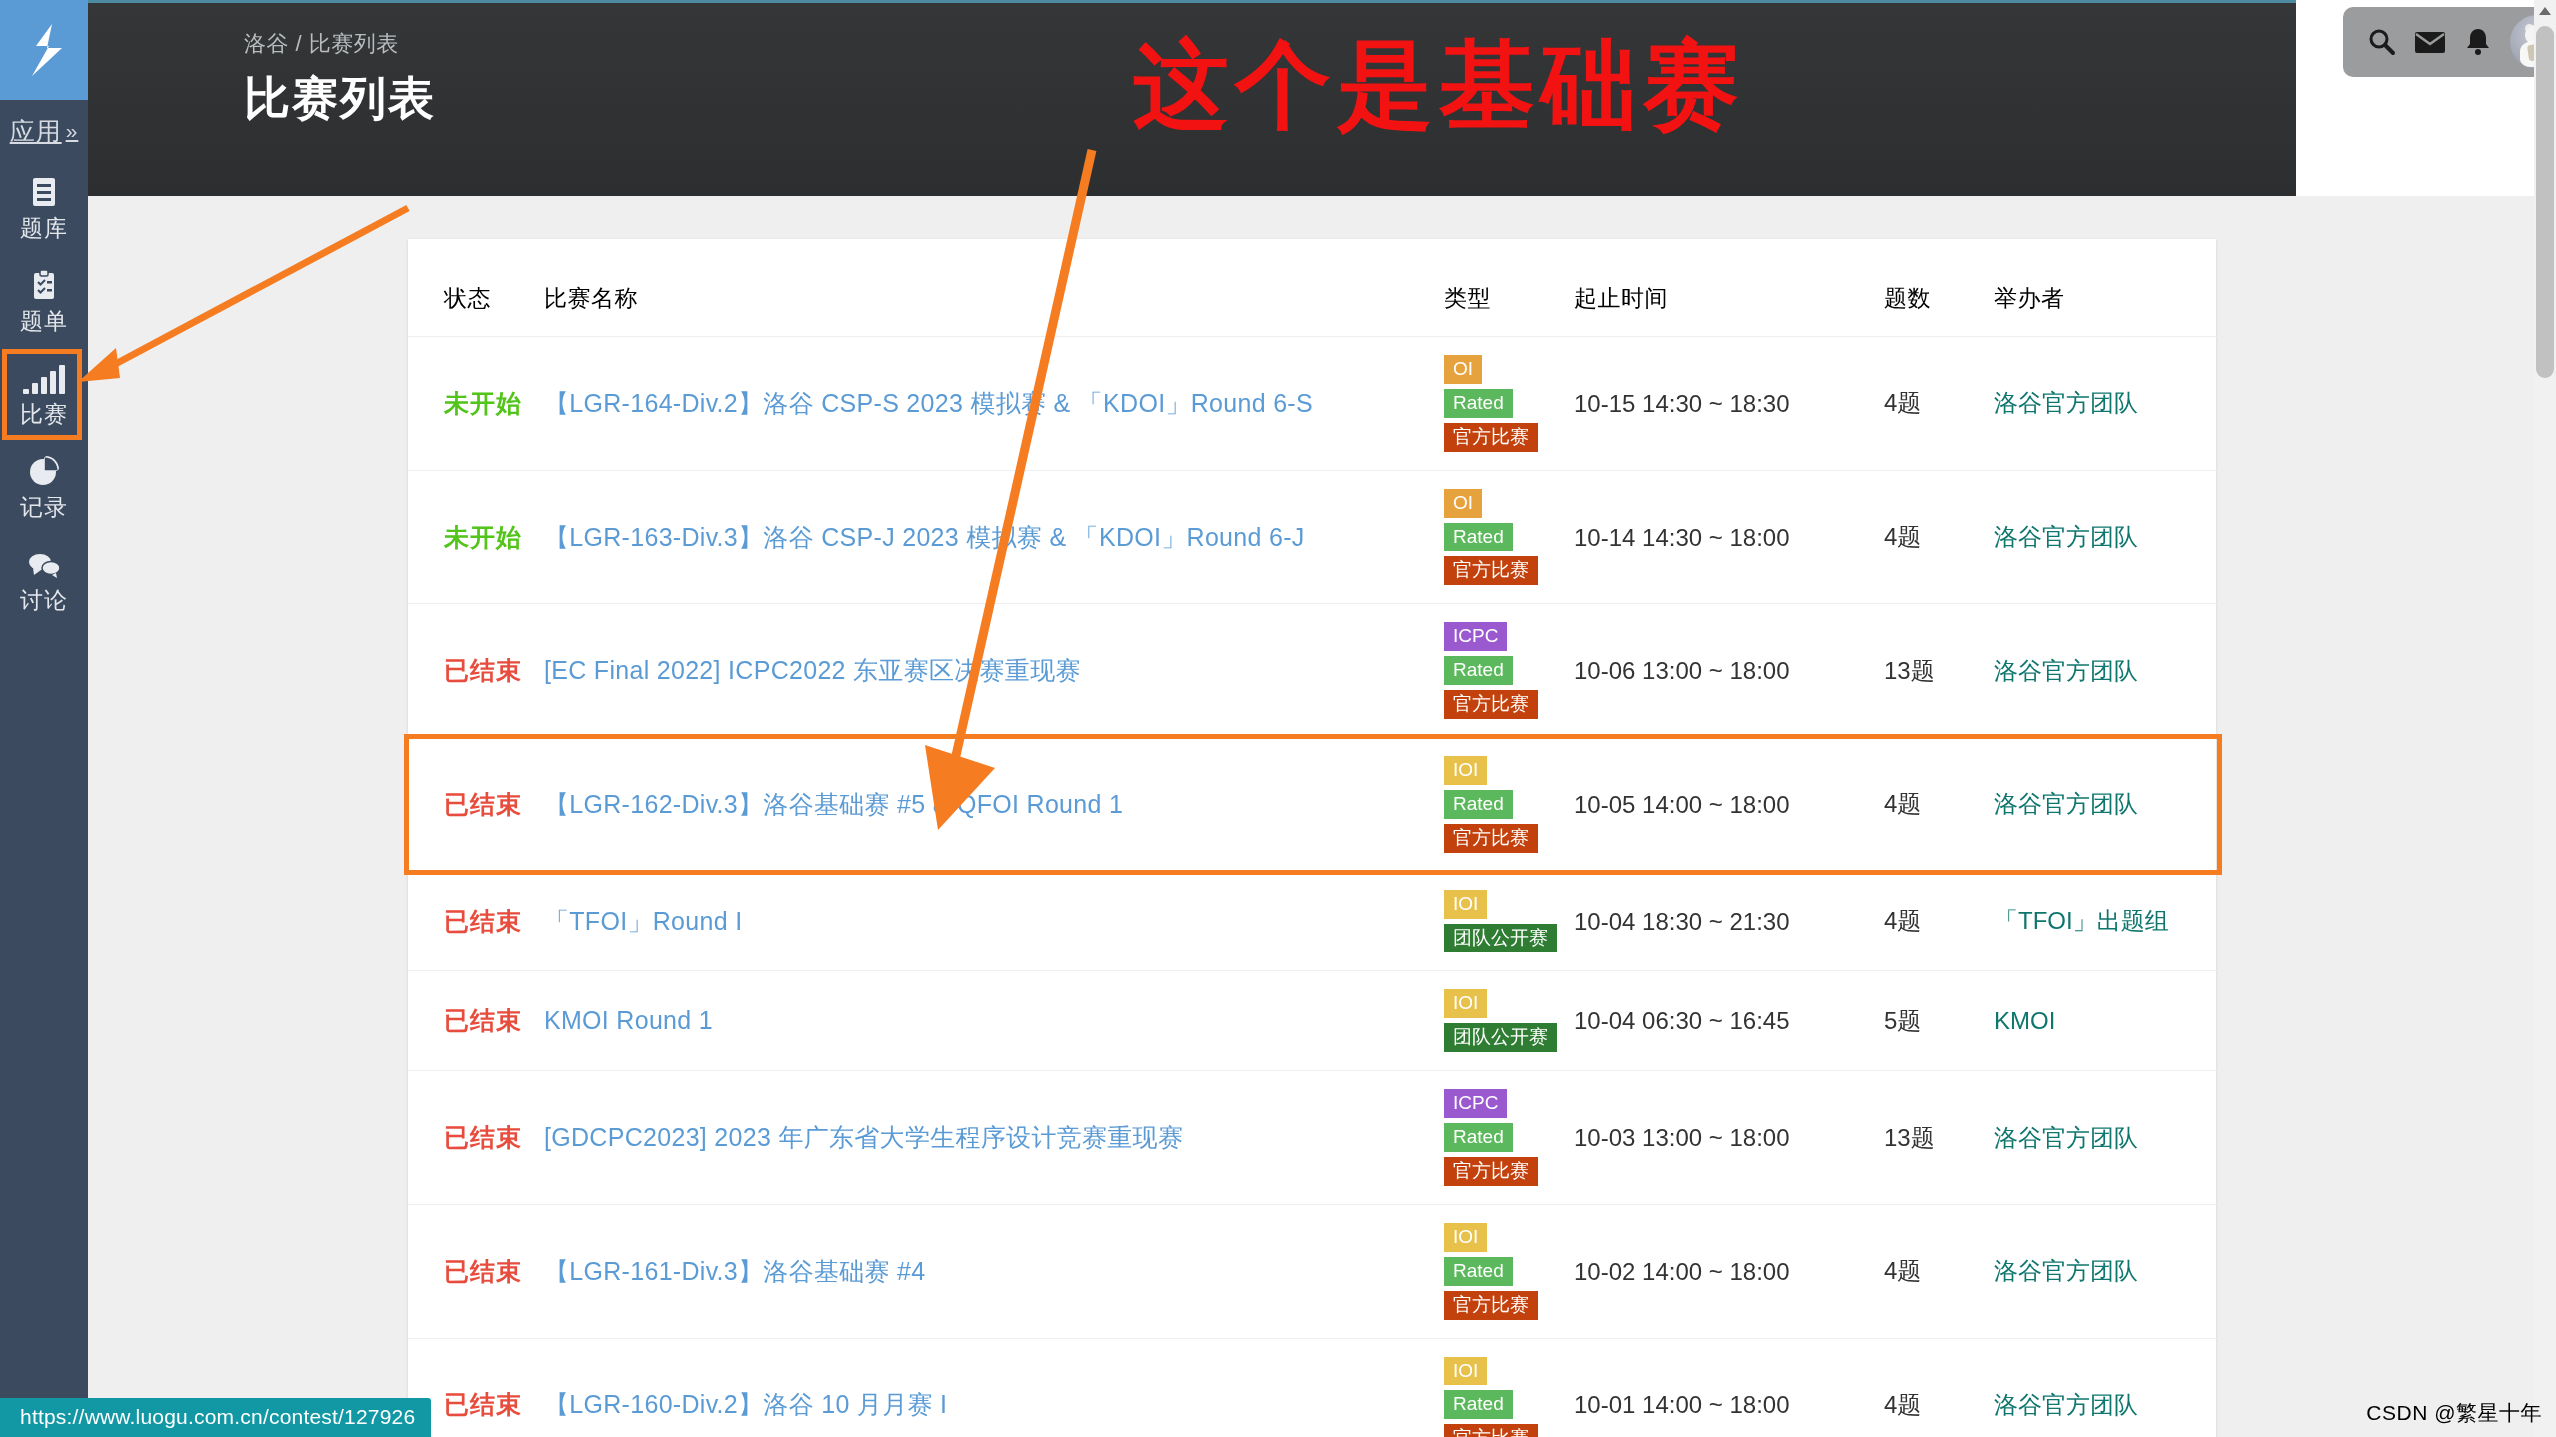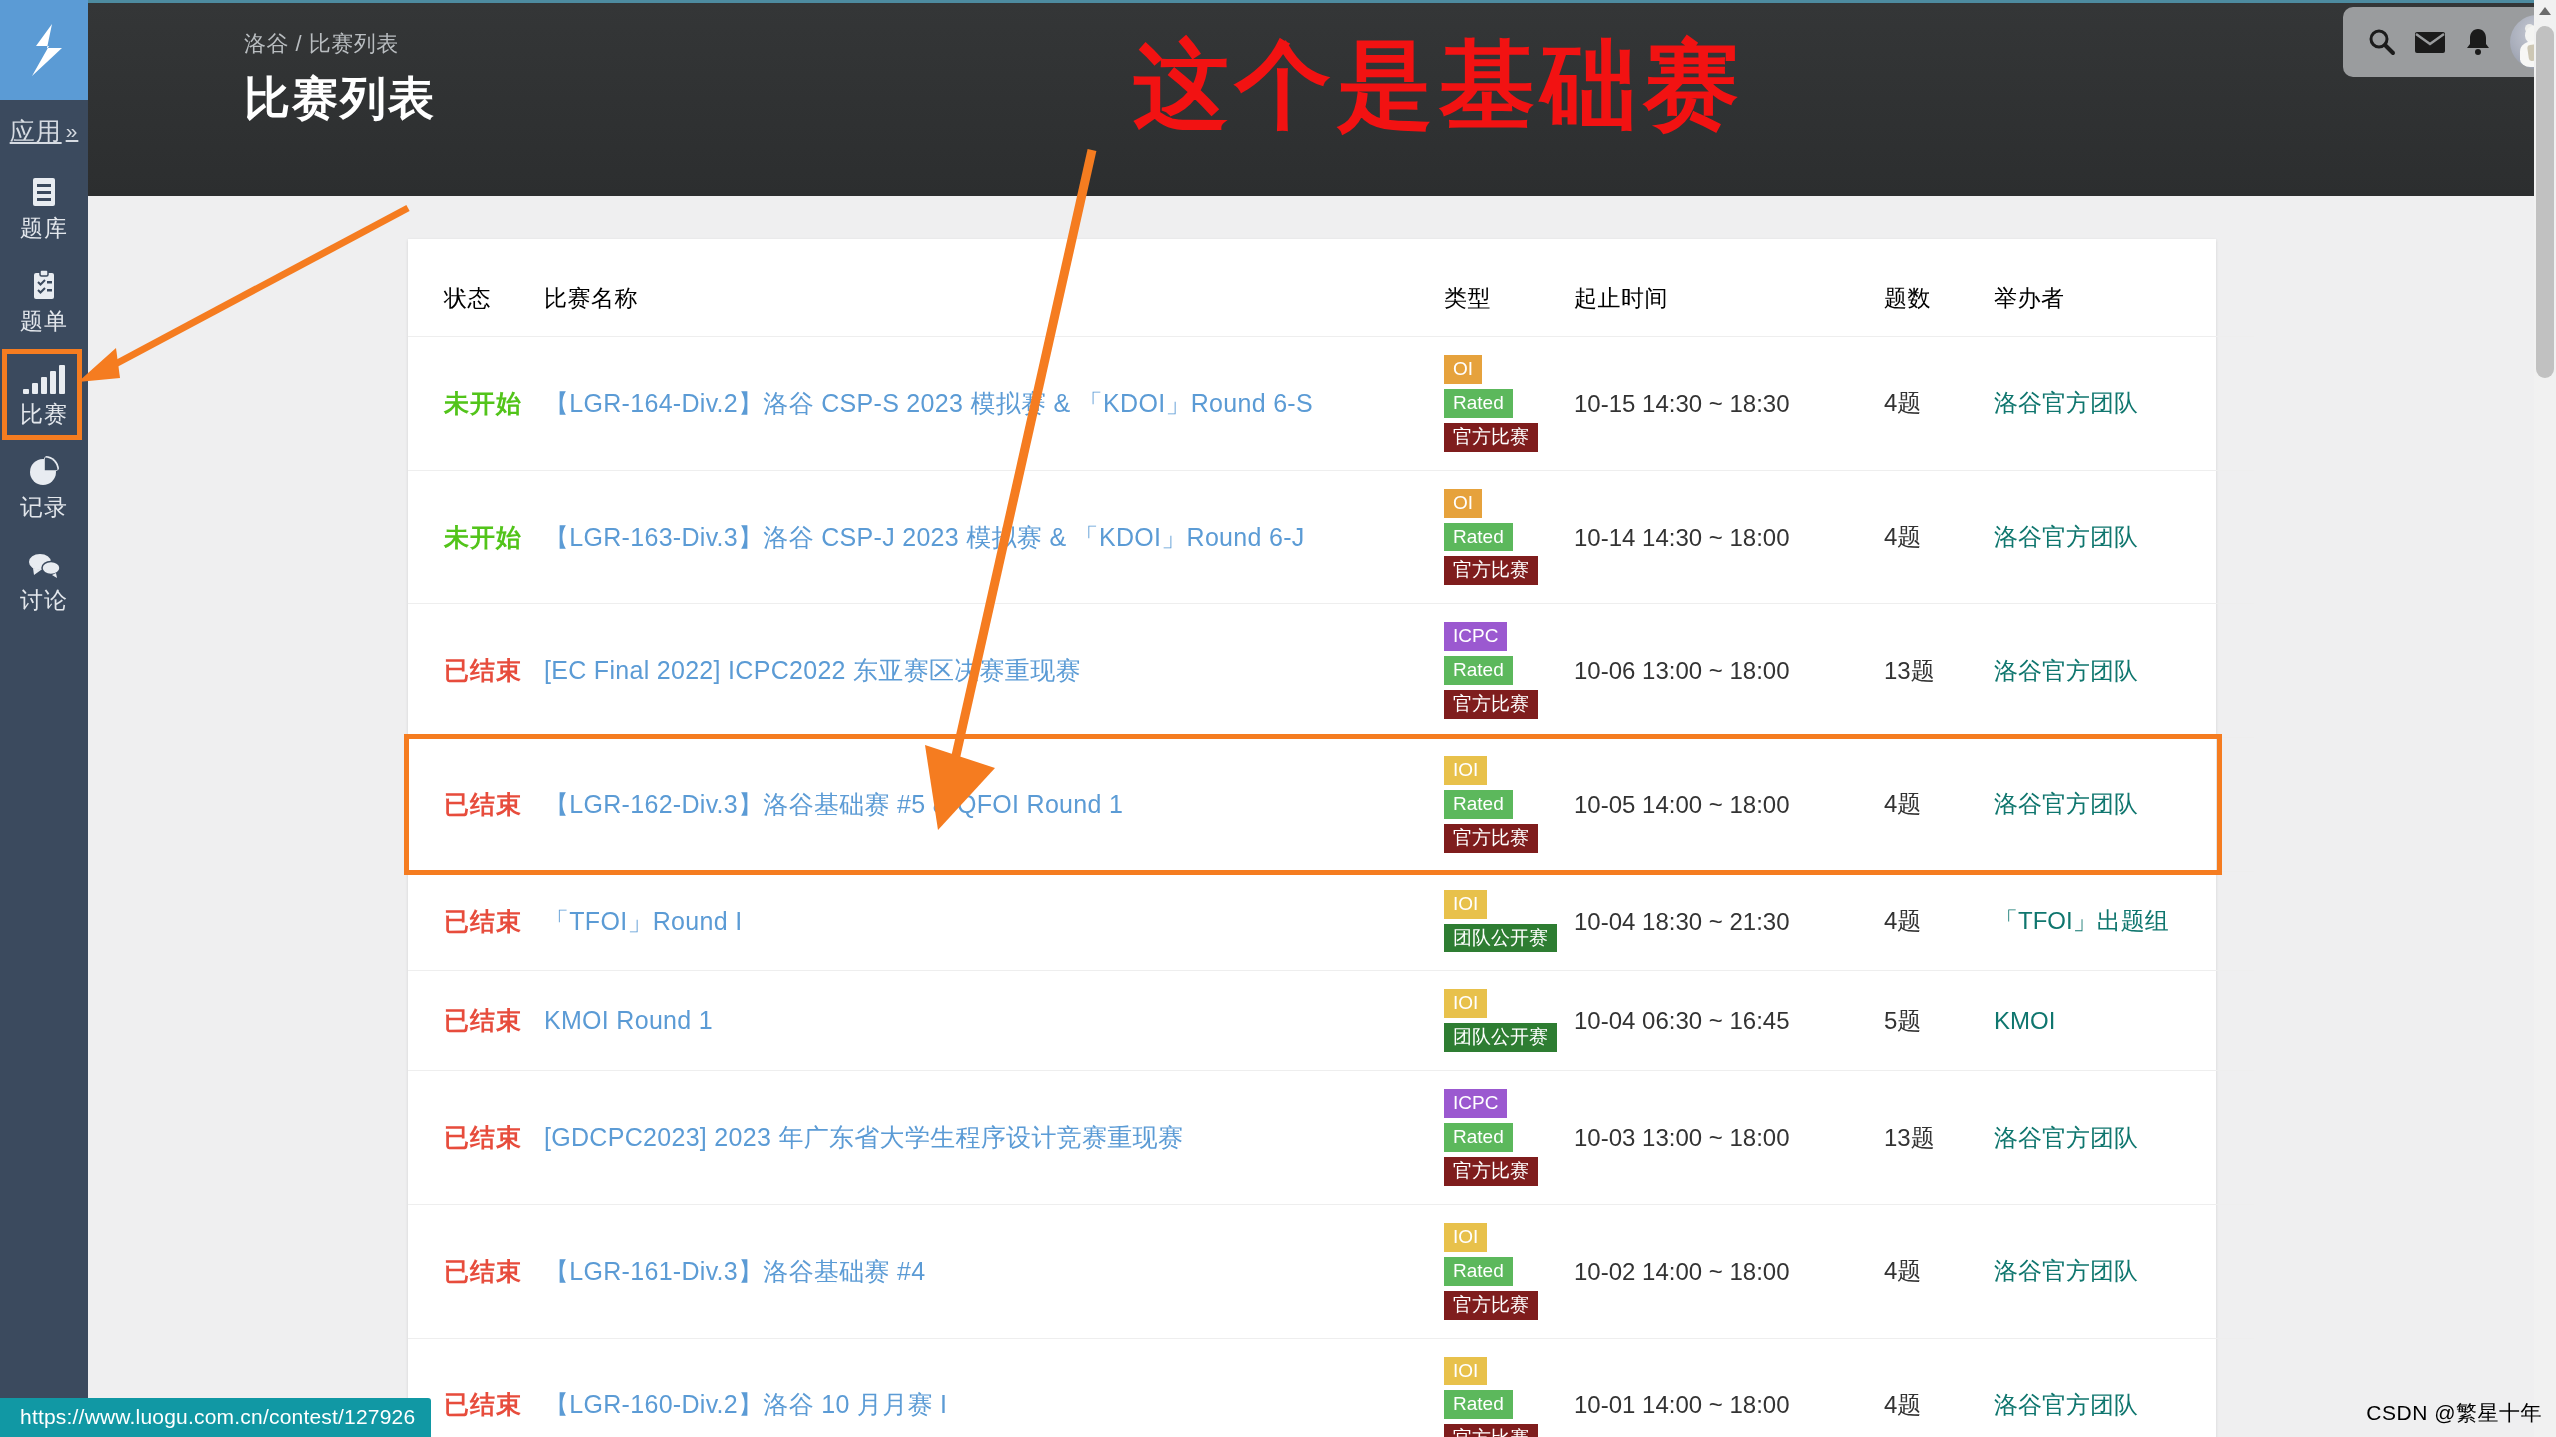--- a/index.html
+++ b/index.html
@@ -61,21 +61,21 @@
   }
 
   
   .bars { display:flex; align-items:flex-end; gap:3px; height:30px;}
   .bars i { display:block; width:6px; background:#e8ecf1; border-radius:1px;}
 
   
   #topbar {
     position: absolute;
     left: 88px; top: 0;
-    width: 2468px; height: 196px;
+    width: 2208px; height: 196px;
     background: linear-gradient(180deg,#343637 0%, #2c2e2f 100%);
     border-top: 3px solid #4d8ba0;
     box-sizing: border-box;
     text-decoration: underline;
   }
   #breadcrumb {
     position: absolute; left: 156px; top: 26px;
     color: #b9bdc0; font-size: 22px; letter-spacing: .5px;
   }
   #page-title {
@@ -175,21 +175,21 @@
     font-size: 19px;
     padding: 4px 9px;
     border-radius: 0;
     line-height: 1.1;
     white-space: nowrap;
   }
   .badge.oi    { background: #e6a23c; }
   .badge.ioi   { background: #e8c14b; }
   .badge.icpc  { background: #9b59d0; }
   .badge.rated { background: #5cb85c; }
-  .badge.official { background: #7f1d1d; }
+  .badge.official { background: #c2410c; }
   .badge.teamopen { background: #2e7d32; }
 
   .ctime  { color: #333; font-size: 24px; white-space: nowrap; }
   .ccount { color: #333; font-size: 24px; }
   .chost a { color: #0f766e; text-decoration: none; font-size: 24px; }
 
   
   #row-highlight {
     position: absolute;
     left: 404px; top: 722px;

